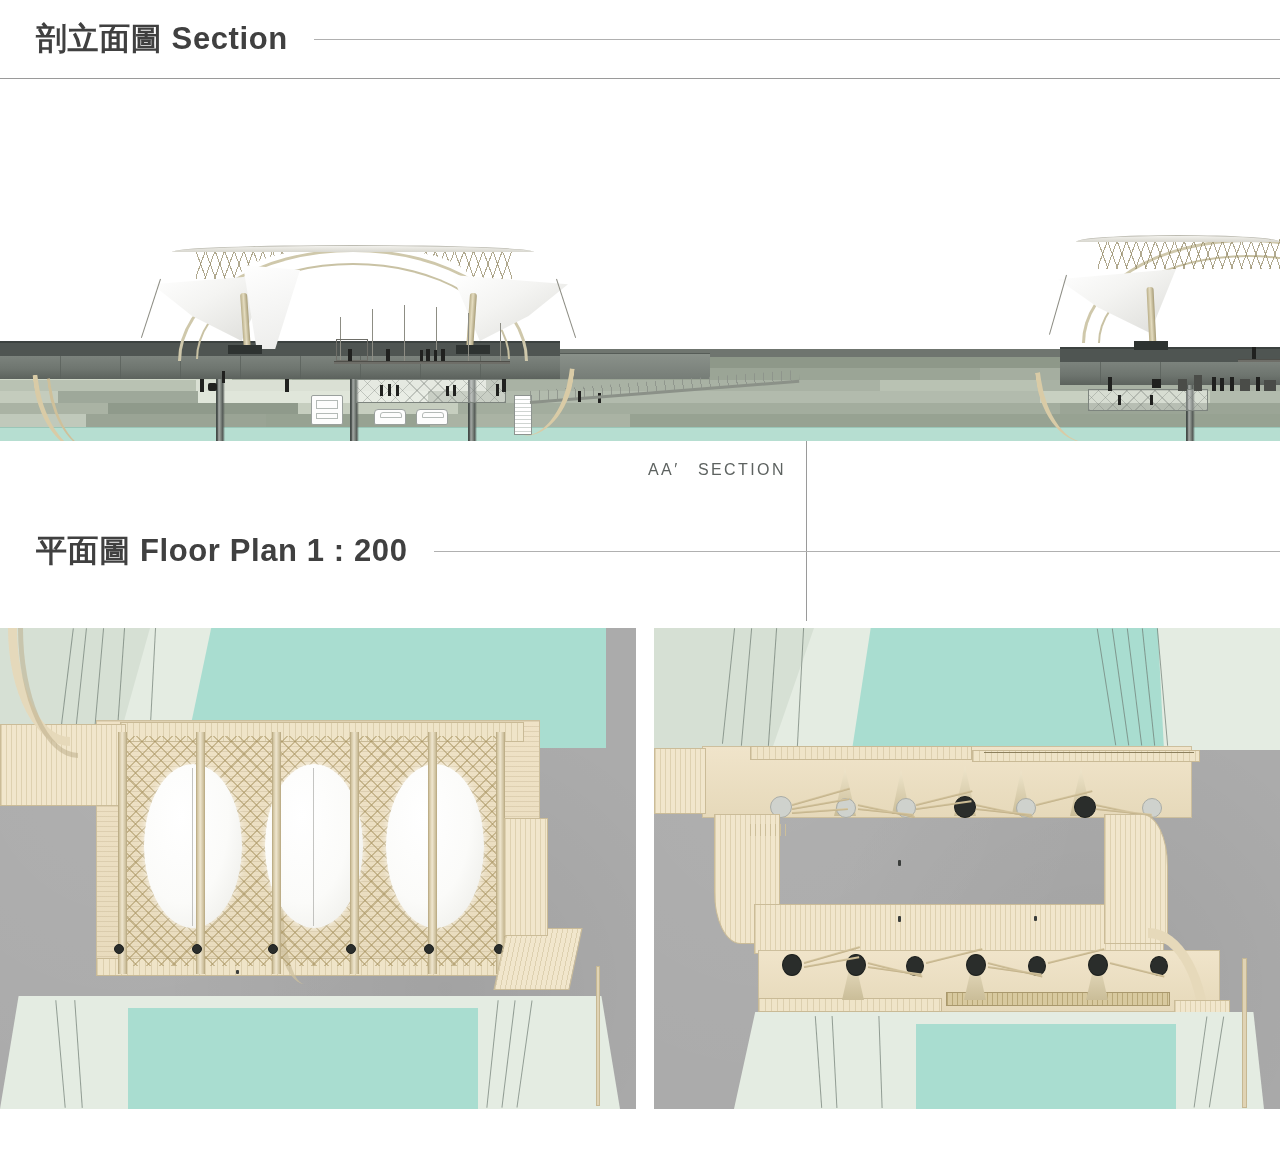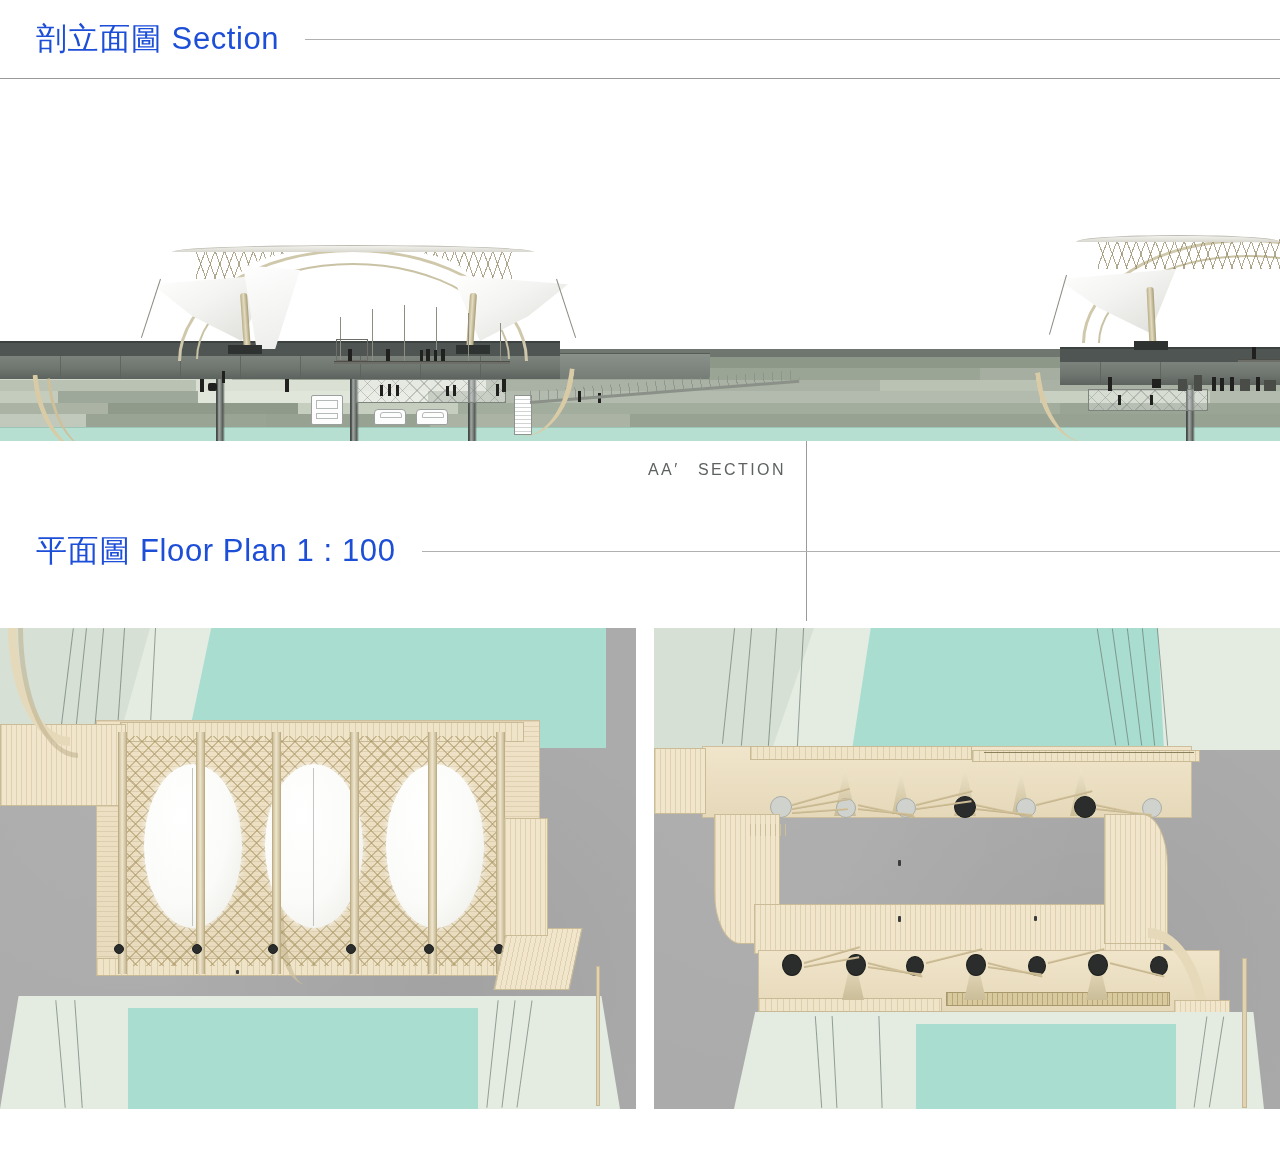--- a/index.html
+++ b/index.html
@@ -8,21 +8,21 @@
     width:1280px; height:1149px;
     background:#ffffff;
     font-family:"Liberation Sans","DejaVu Sans",sans-serif;
     overflow:hidden;
   }
   .board{ position:relative; width:1280px; height:1149px; background:#fff; }
 
   
   .title-row{ position:absolute; left:0; display:flex; align-items:center; width:1280px; }
   .title-row .title-text{
-    font-size:31px; font-weight:400; color:#1d4ed8;
+    font-size:31px; font-weight:700; color:#404040;
     letter-spacing:.6px; white-space:nowrap;
   }
   .title-row .title-rule{
     flex:1 1 auto; height:1px; background:#b0b0b0; margin-left:26px;
   }
   #title-section{ top:18px; padding-left:36px; }
   #title-floorplan{ top:530px; padding-left:36px; }
 
   
   .hrule-full{ position:absolute; left:0; width:1280px; height:1px; background:#9a9a9a; }
@@ -373,21 +373,21 @@
     <div class="figure" style="left:1256px;top:298px; width:4px; height:14px;"></div>
     <div class="figure light" style="left:1264px;top:301px; width:12px; height:11px;"></div>
 
     <div class="ramp-arc" style="left:1040px; top:290px; width:48px; height:76px;
                 border-left:5px solid #d9cba6; border-radius:0 0 0 90%; transform:rotate(-8deg);"></div>
   </div>
 
   <div class="caption" style="left:648px; top:460px;">AA′　SECTION</div>
 
   <div class="title-row" id="title-floorplan">
-    <span class="title-text">平面圖 Floor Plan 1 : 100</span>
+    <span class="title-text">平面圖 Floor Plan 1 : 200</span>
     <span class="title-rule"></span>
   </div>
 
   <div class="plan-band">
 
     <div class="plan" id="plan-left">
       <div class="asphalt"></div>
 
       <div class="bank-poly" style="left:0; top:0; width:600px; height:120px; clip-path:polygon(0% 0%,100% 0%,96% 100%,4% 100%);"></div>
       <div class="water-poly" style="left:186px; top:0; width:420px; height:120px; clip-path:polygon(6% 0%,100% 0%,100% 100%,0% 100%);"></div>

